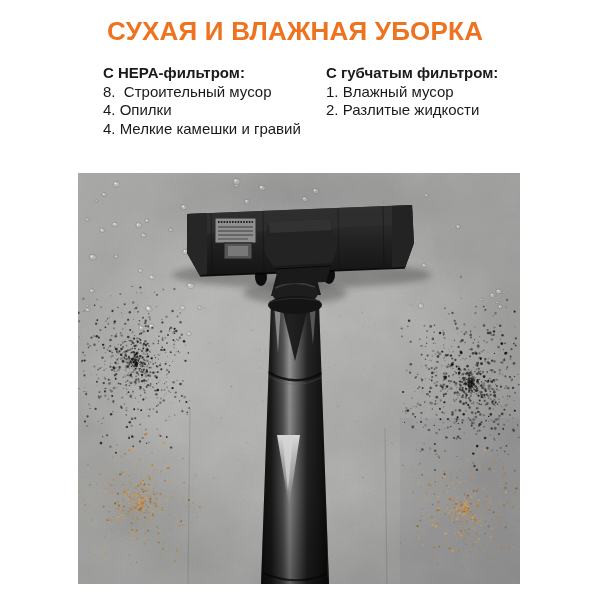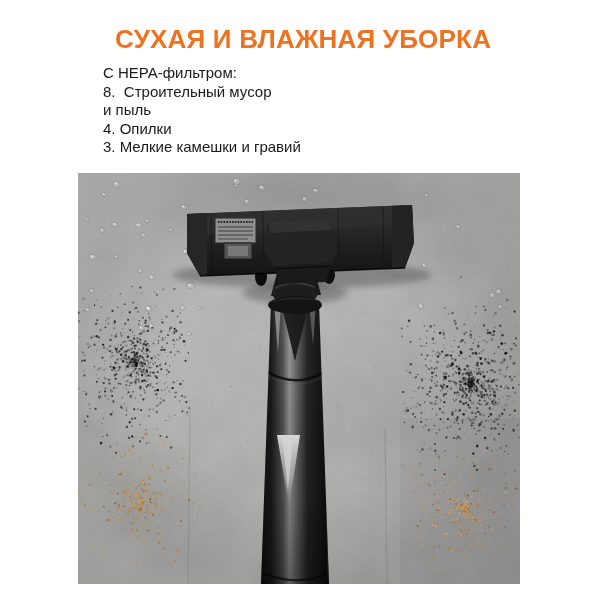--- a/index.html
+++ b/index.html
@@ -1,48 +1,52 @@
 <!DOCTYPE html>
 <html><head>
 <meta charset="utf-8">
 <style>
   html,body{margin:0;padding:0;}
   body{background:#ffffff;font-family:"Liberation Sans","DejaVu Sans",sans-serif;}
   .page{position:relative;width:600px;height:600px;background:#ffffff;overflow:hidden;}
   .page-title{
-    position:absolute;left:107px;top:16px;margin:8px;
+    position:absolute;left:107px;top:16px;margin:0;
     font-size:26px;font-weight:800;letter-spacing:0.2px;
     color:#EE7320;white-space:nowrap;text-align:right;
   }
   .col{position:absolute;top:64px;color:#1a1a1a;font-size:15px;line-height:18.5px;}
   .col-left{left:103px;width:225px;}
   .col-right{left:326px;width:215px;}
-  .col-heading{font-weight:400;}
+  .col-heading{font-weight:700;}
   .t-line{white-space:pre;}
   .photo{
     position:absolute;left:78px;top:173px;width:442px;height:411px;
     overflow:hidden;background:#b0b0ae;
   }
   .photo svg{display:block;width:442px;height:411px;}
 </style>
 </head>
 <body>
 
 <div class="page">
 
   <h1 class="page-title" style="color: rgb(238, 115, 32);">СУХАЯ И ВЛАЖНАЯ УБОРКА</h1>
 
   <div class="col col-left">
     <div class="col-heading">С HEPA-фильтром:</div>
     <div class="t-line">8.  Строительный мусор</div>
-    <div class="t-line">и пыль</div>
     <div class="t-line">4. Опилки</div>
-    <div class="t-line">3. Мелкие камешки и гравий</div>
+    <div class="t-line">4. Мелкие камешки и гравий</div>
   </div>
 
+  <div class="col col-right">
+    <div class="col-heading">С губчатым фильтром:</div>
+    <div class="t-line">1. Влажный мусор</div>
+    <div class="t-line">2. Разлитые жидкости</div>
+  </div>
 
   <div class="photo">
     <svg viewBox="0 0 442 411" xmlns="http://www.w3.org/2000/svg">
       <defs>
         <linearGradient id="concreteGrad" x1="0" y1="0" x2="1" y2="1">
           <stop offset="0" stop-color="#bcbcba"></stop>
           <stop offset="0.45" stop-color="#b1b1af"></stop>
           <stop offset="0.75" stop-color="#a9a9a7"></stop>
           <stop offset="1" stop-color="#9e9e9e"></stop>
         </linearGradient>

